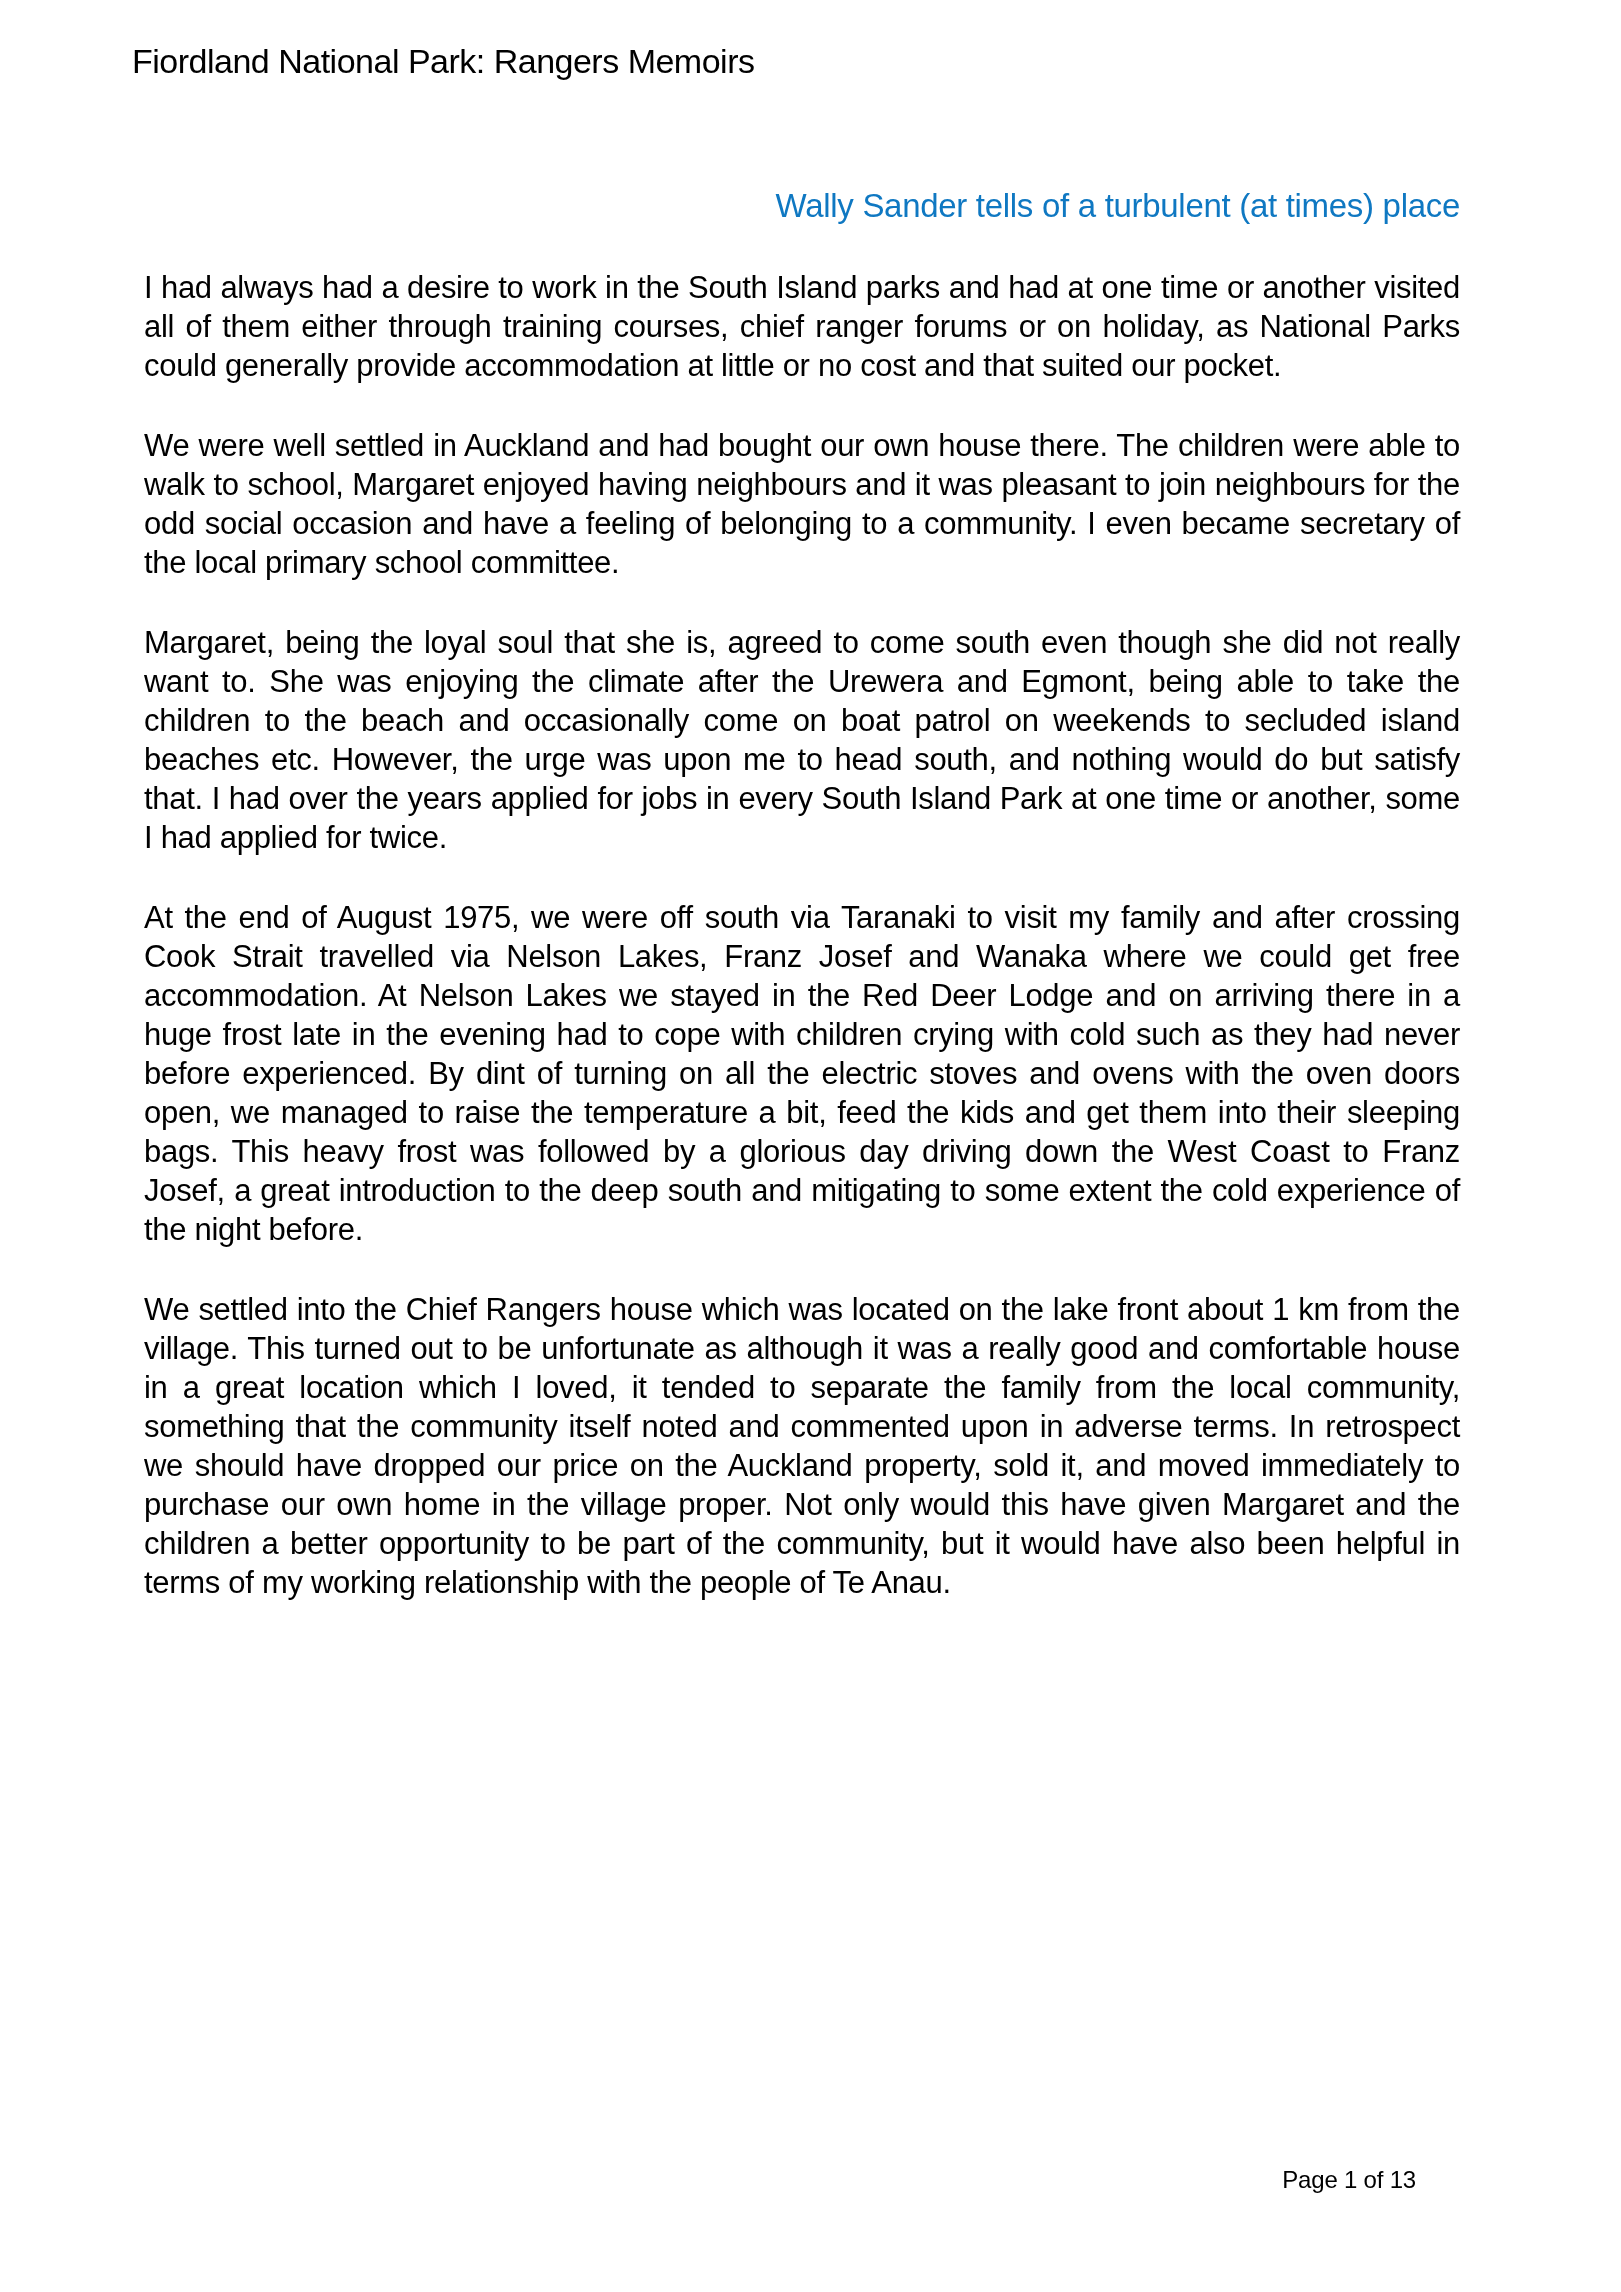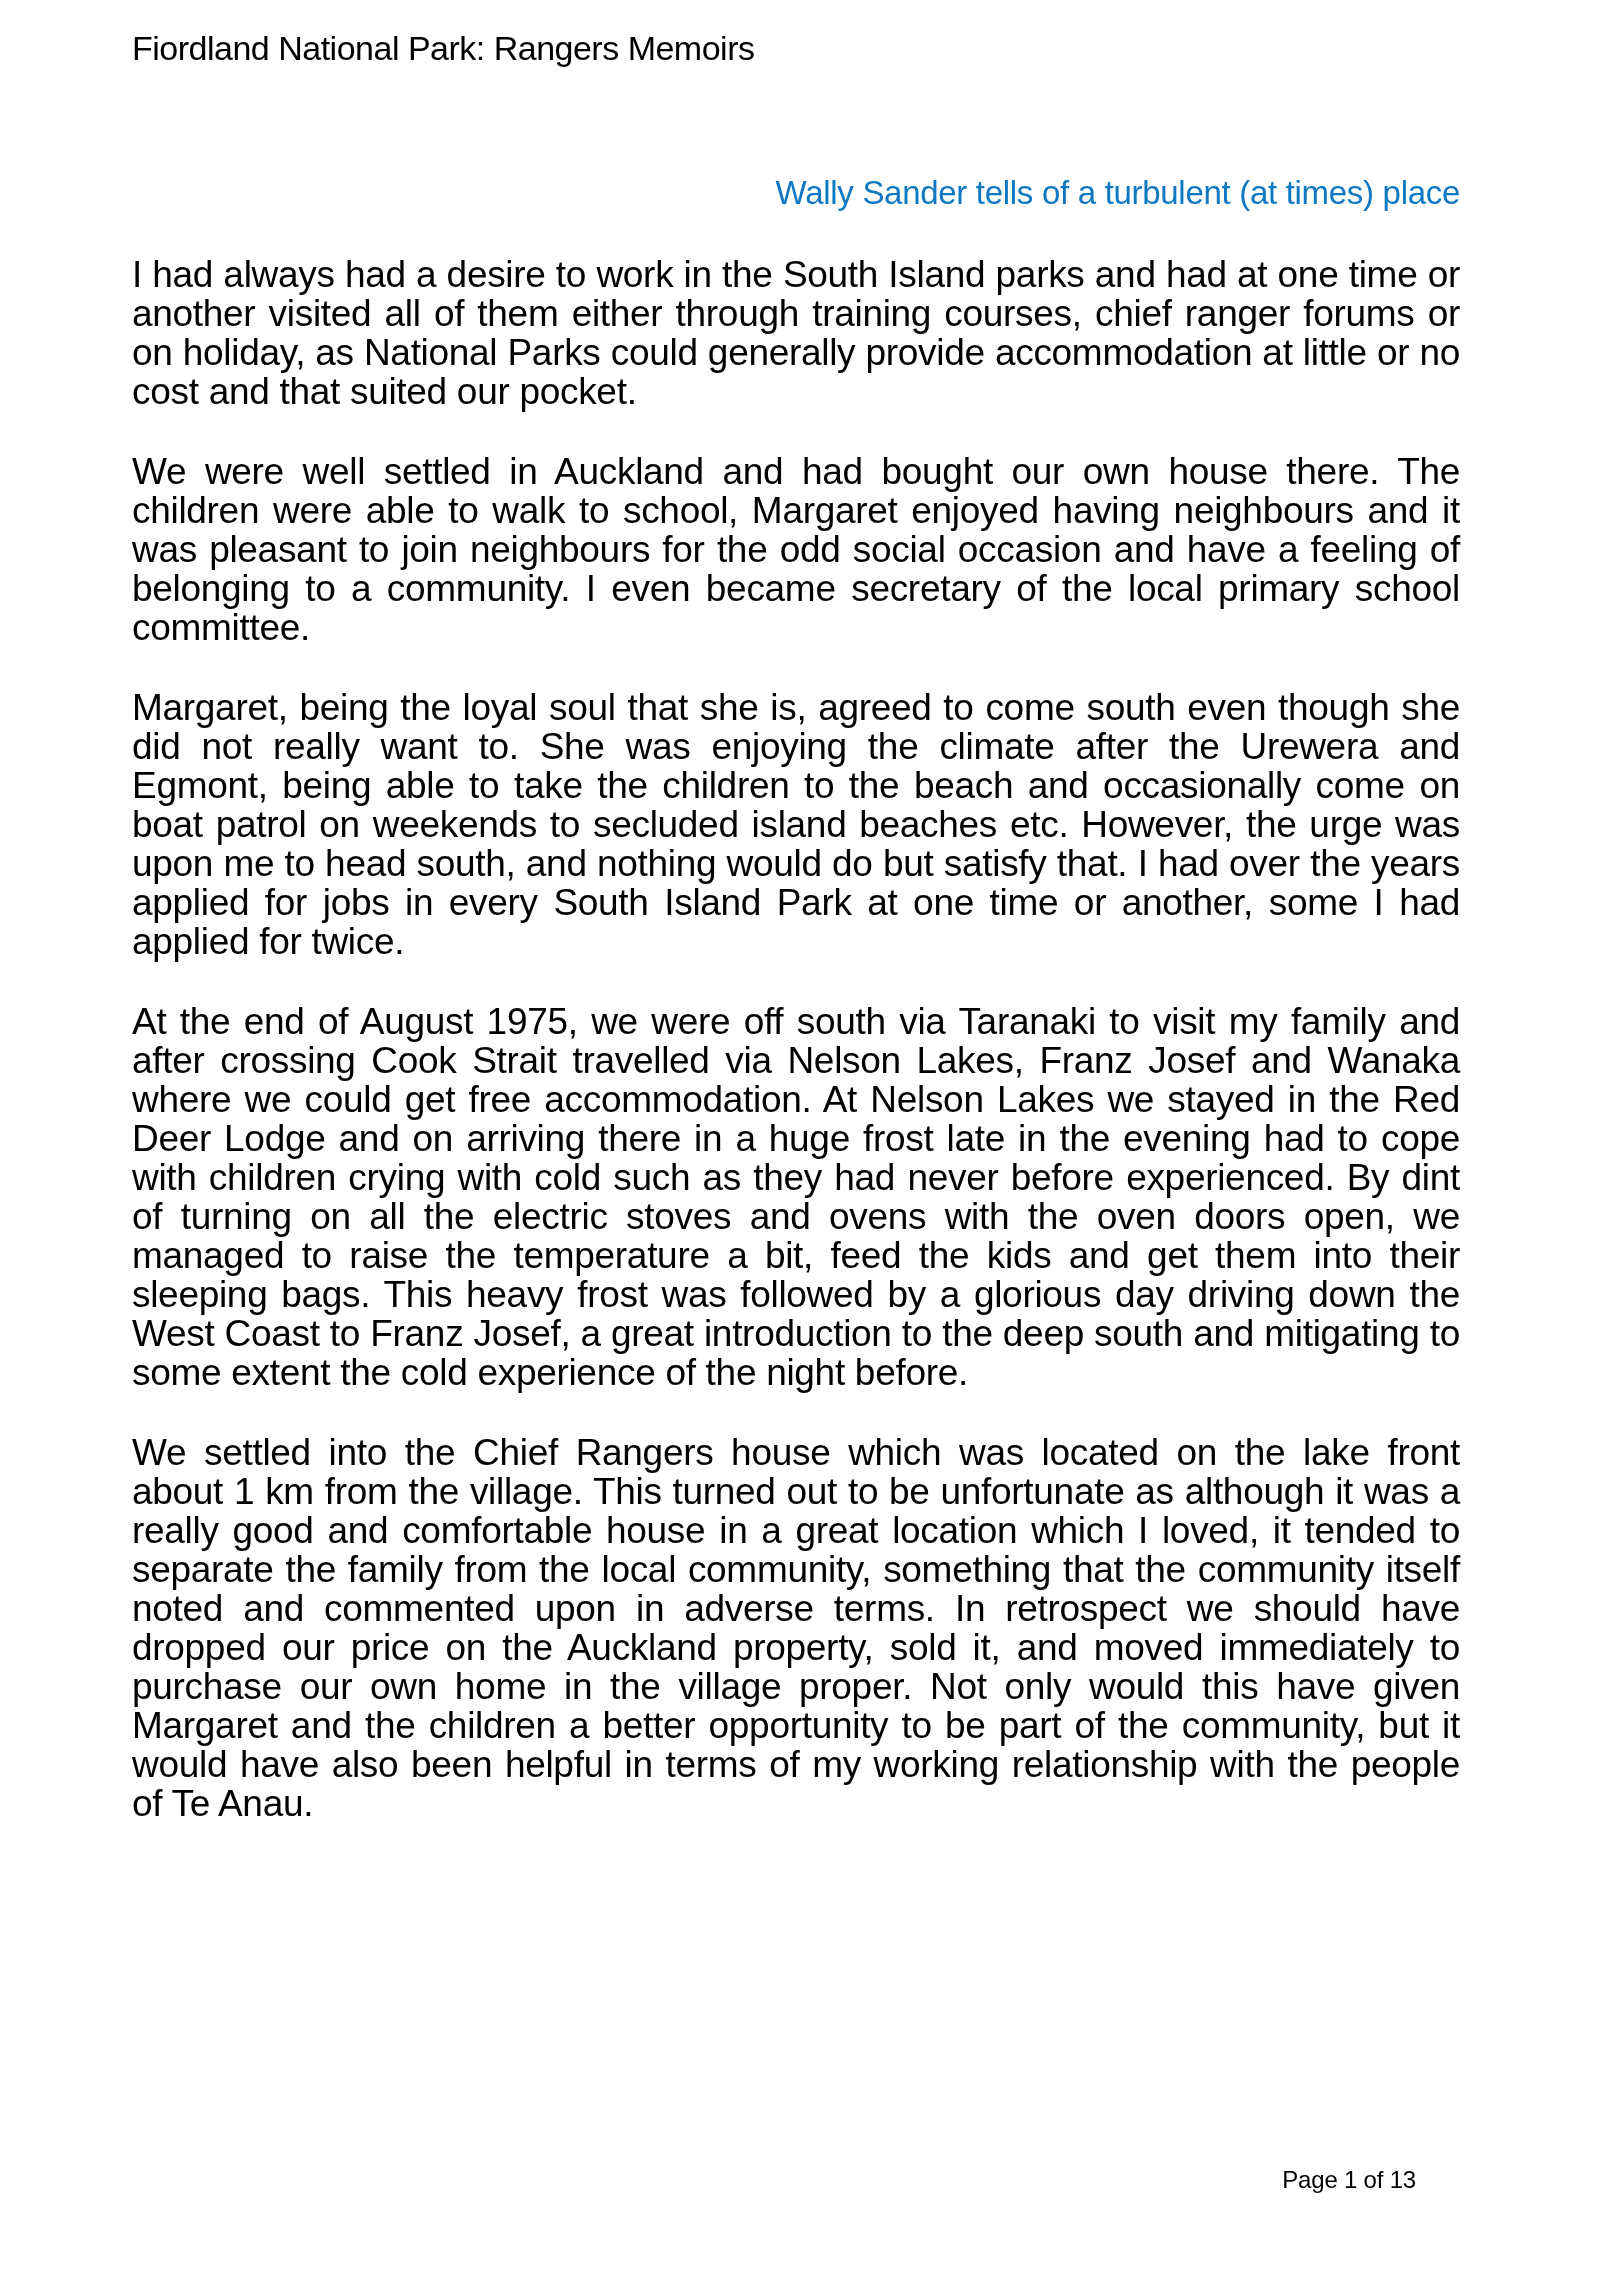--- a/index.html
+++ b/index.html
@@ -12,45 +12,45 @@
     height: 2293px;
     position: relative;
     font-family: "Liberation Sans", "DejaVu Sans", sans-serif;
     color: #000000;
     overflow: hidden;
   }
   .page {
     position: absolute;
     inset: 0;
     box-sizing: border-box;
-    padding: 28px 161px 0 132px;
+    padding: 41px 161px 0 132px;
     background: #ffffff;
   }
   .doc-title {
     font-size: 34px;
     font-weight: 400;
     line-height: 41px;
     letter-spacing: -0.5px;
     margin: 0 0 104px 0;
     color: #000000;
   }
   .section-heading {
     font-size: 33px;
     font-weight: 400;
     line-height: 39px;
     letter-spacing: -0.3px;
     margin: 0 0 43px 0;
     color: #0f78c2; 
   }
   .body-text p {
-    font-size: 37px;
+    font-size: 31px;
     line-height: 39px;
     letter-spacing: -0.3px;
     text-align: justify;
-    margin: 0 0 41px 0;
+    margin: 0 0 41px 12px;
   }
   .body-text p.force-justify {
     text-align-last: justify;
   }
   .body-text sup {
     font-size: 0.62em;
     line-height: 0;
   }
   .page-footer {
     position: absolute;

